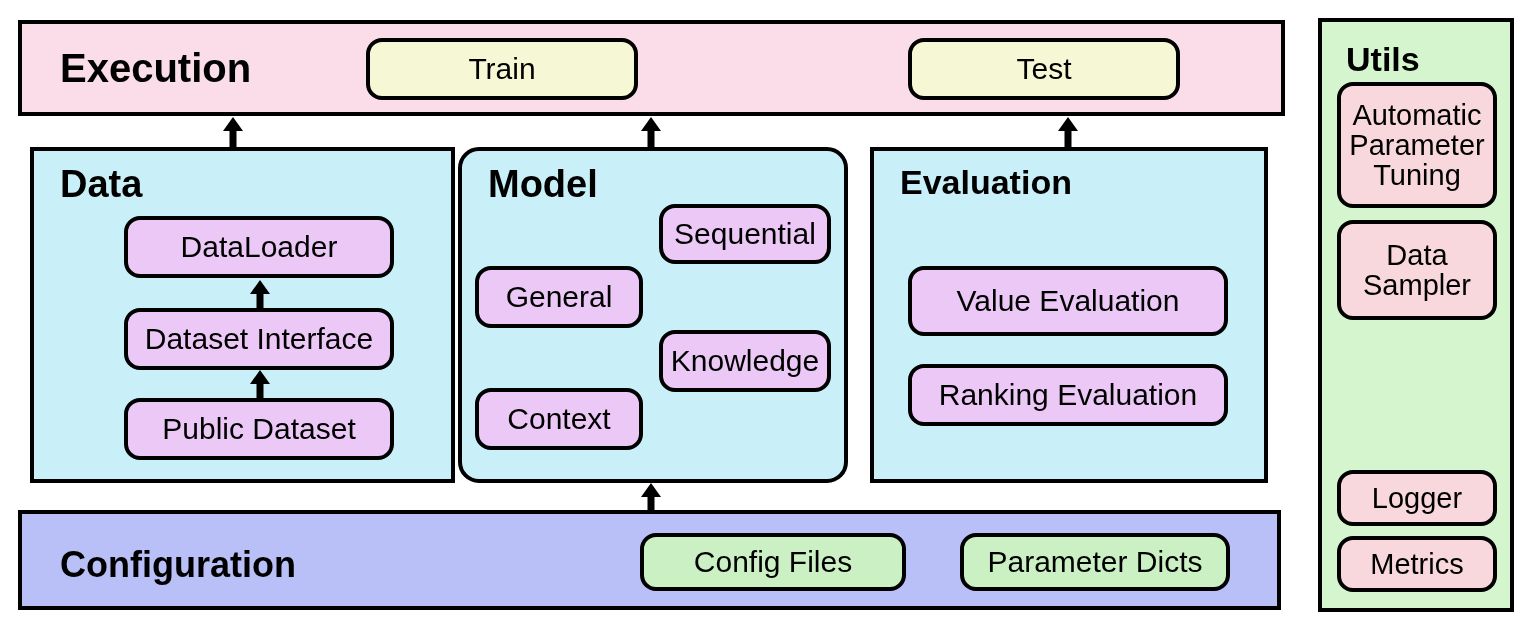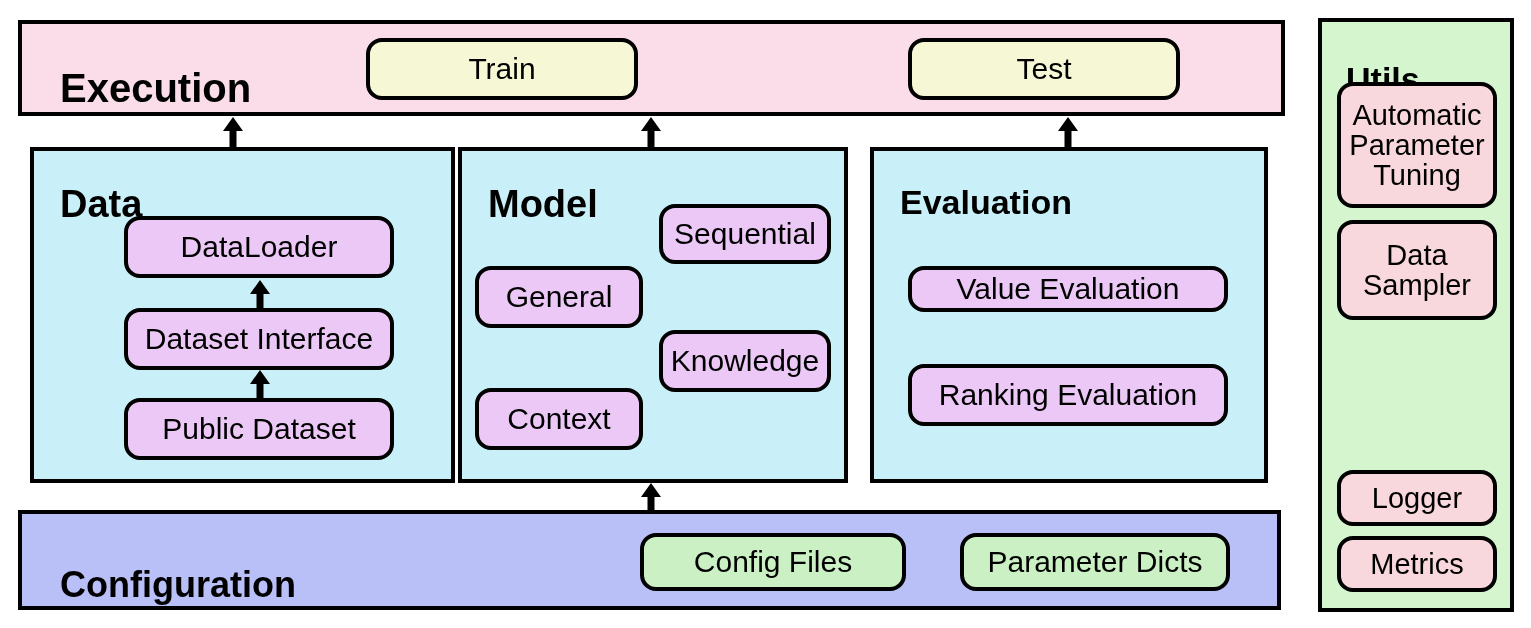--- a/index.html
+++ b/index.html
@@ -5,21 +5,21 @@
   html,body{margin:0;padding:0;background:#ffffff;}
   body{width:1531px;height:628px;overflow:hidden;font-family:"Liberation Sans",sans-serif;}
   #stage{position:relative;width:1531px;height:628px;background:#fff;}
 
   
   .panel{position:absolute;box-sizing:border-box;border:4px solid #000;}
   .node{position:absolute;box-sizing:border-box;border:4px solid #000;border-radius:16px;
         display:flex;align-items:center;justify-content:center;text-align:center;
         font-size:30px;color:#000;line-height:1.04;font-family:"Liberation Sans",sans-serif;}
   .panel-title{position:absolute;font-weight:bold;color:#000;font-family:"Liberation Sans",sans-serif;
-               white-space:nowrap;margin-top:20px;}
+               white-space:nowrap;}
 
   
   .fill-exec{background:#fadde9;}
   .fill-stage{background:#c9f0f8;padding-left:32px;}
   .fill-config{background:#b9c0f7;}
   .fill-utils{background:#d4f5cd;}
   .fill-yellow{background:#f6f7d4;}
   .fill-purple{background:#ebc8f5;}
   .fill-green{background:#caf0c3;}
   .fill-pink{background:#f8d8dc;}
@@ -74,40 +74,40 @@
     <span>Dataset Interface</span>
   </div>
   <div class="arrow-up" style="left:248px;top:370px;width:24px;height:28px;">
     <div class="head"></div>
       <div class="shaft"></div>
   </div>
   <div class="node fill-purple" style="left:124px;top:398px;width:270px;height:62px;">
     <span>Public Dataset</span>
   </div>
 
-  <div class="panel fill-stage" style="left:458px;top:147px;width:390px;height:336px;">
+  <div class="panel fill-stage" style="left:458px;top:147px;width:390px;height:336px;border-radius:21px;">
     <div class="panel-title" style="left:26px;top:12px;font-size:38px;">Model</div>
   </div>
   <div class="node fill-purple" style="left:659px;top:204px;width:172px;height:60px;">
     <span>Sequential</span>
   </div>
   <div class="node fill-purple" style="left:475px;top:266px;width:168px;height:62px;">
     <span>General</span>
   </div>
   <div class="node fill-purple" style="left:659px;top:330px;width:172px;height:62px;">
     <span>Knowledge</span>
   </div>
   <div class="node fill-purple" style="left:475px;top:388px;width:168px;height:62px;">
     <span>Context</span>
   </div>
 
   <div class="panel fill-stage" style="left:870px;top:147px;width:398px;height:336px;">
     <div class="panel-title" style="left:26px;top:12px;font-size:34px;">Evaluation</div>
   </div>
-  <div class="node fill-purple" style="left:908px;top:266px;width:320px;height:46px;">
+  <div class="node fill-purple" style="left:908px;top:266px;width:320px;height:70px;">
     <span>Value Evaluation</span>
   </div>
   <div class="node fill-purple" style="left:908px;top:364px;width:320px;height:62px;">
     <span>Ranking Evaluation</span>
   </div>
 
   <div class="arrow-up" style="left:639px;top:483px;width:24px;height:28px;">
     <div class="head"></div>
       <div class="shaft"></div>
   </div>

